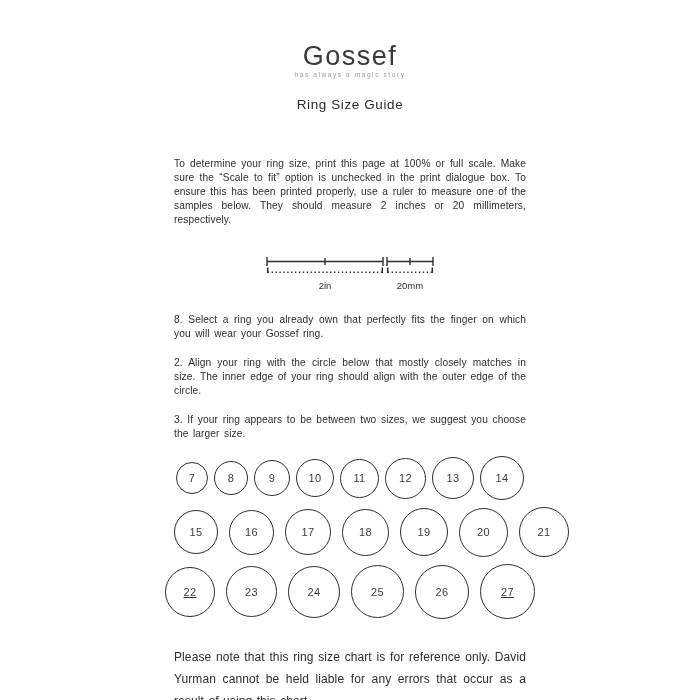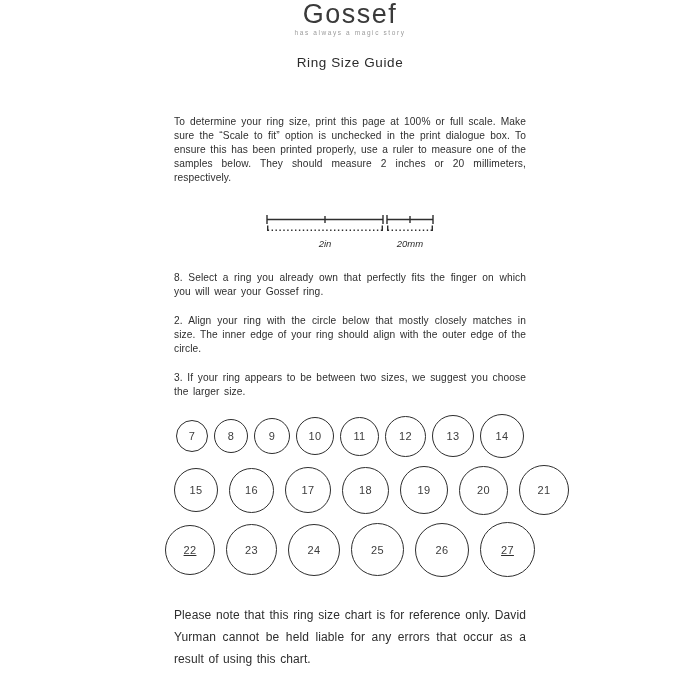--- a/index.html
+++ b/index.html
@@ -11,20 +11,21 @@
     overflow: hidden;
     font-family: "Liberation Sans", sans-serif;
     color: #2e2e2e;
   }
   .page {
     width: 352px;
     margin: 0 auto;
   }
   .header { text-align: center; }
   .logo {
+    padding-top: 42px;
     font-size: 27px;
     font-weight: 300;
     letter-spacing: 1.5px;
     color: #3a3a3a;
     line-height: 28px;
   }
   .tagline {
     font-size: 6.5px;
     letter-spacing: 1.6px;
     color: #9b9b9b;
@@ -42,21 +43,20 @@
     line-height: 14px;
     text-align: justify;
     letter-spacing: 0.1px;
     word-spacing: 1.5px;
   }
   .rulers {
     margin-top: 29px;
     display: flex;
     justify-content: center;
     align-items: flex-start;
-    font-style: italic;
   }
   .ruler { text-align: center; }
   .ruler-label {
     font-size: 9.5px;
     margin-top: 1px;
     color: #2e2e2e;
   }
   .instructions { margin-top: 22px; }
   .instruction {
     font-size: 10.2px;

